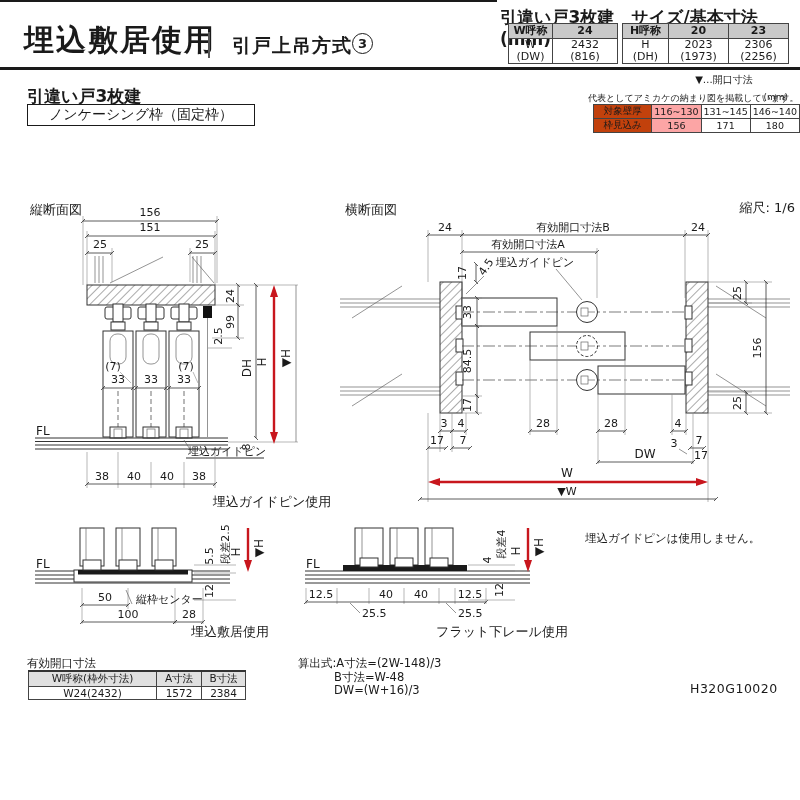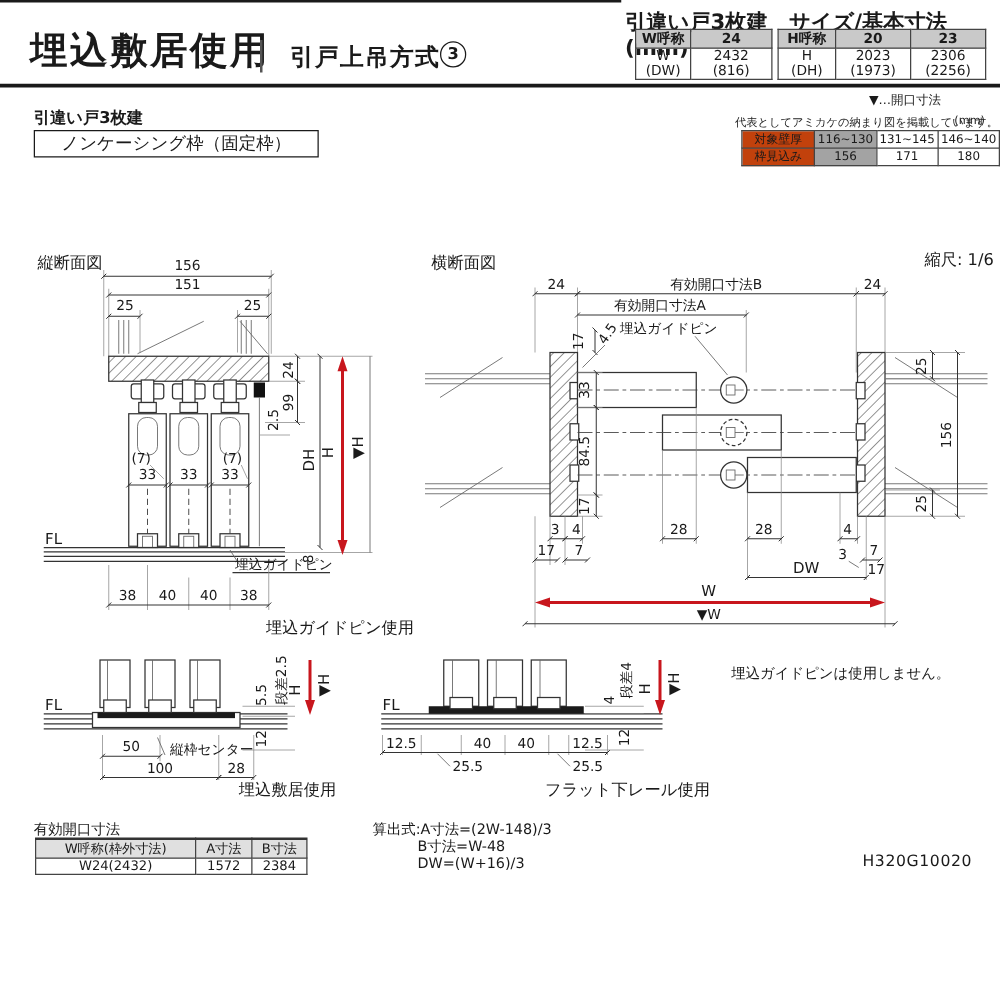--- a/index.html
+++ b/index.html
@@ -10,26 +10,26 @@
   .page-title{font-size:30px;font-weight:bold;letter-spacing:2px}
   .subtitle{font-size:19px;font-weight:bold;letter-spacing:1px}
   .circle-num{display:inline-flex;align-items:center;justify-content:center;width:21px;height:21px;border:1.5px solid #1a1a1a;border-radius:50%;font-size:13px;font-weight:bold}
   table{border-collapse:collapse}
   td,th{border:1px solid #444;text-align:center;font-weight:normal;padding:0 2px}
   .spec-title{font-size:17px;font-weight:bold}
   .spec-table td{font-size:11px;line-height:1.05}
   .spec-table .hd{height:15px;background:#c9c9c9;font-weight:bold}
   .spec-table .dt{height:25px}
   .legend{font-size:10px;text-align:center}
-  .type-label{font-size:13px;font-weight:bold}
+  .type-label{font-size:17px;font-weight:bold}
   .frame-box{border:1.2px solid #1a1a1a;font-size:14px;padding:1px 21px;display:inline-block}
   .wall-caption{font-size:9px}
   .wall-table td{font-size:9.5px;height:12px}
   .wall-table .lbl{background:#c2410c}
-  .wall-table .sh{background:#a3a3a3}
+  .wall-table .sh{background:#fca5a5}
   .note{font-size:11.5px;line-height:20px}
   .note .l2{margin-left:22px}
   .open-title{font-size:11.5px}
   .open-table td{font-size:10.5px;height:13px}
   .open-table .hd{background:#e0e0e0}
   .formulas{font-size:11.5px;line-height:13.5px}
   .formulas .ind{padding-left:36px}
   .doc-code{font-size:12.5px;letter-spacing:0.5px}
   svg text{font-family:"DejaVu Sans",sans-serif;font-size:11px;fill:#1a1a1a}
   svg .t13{font-size:13px}

